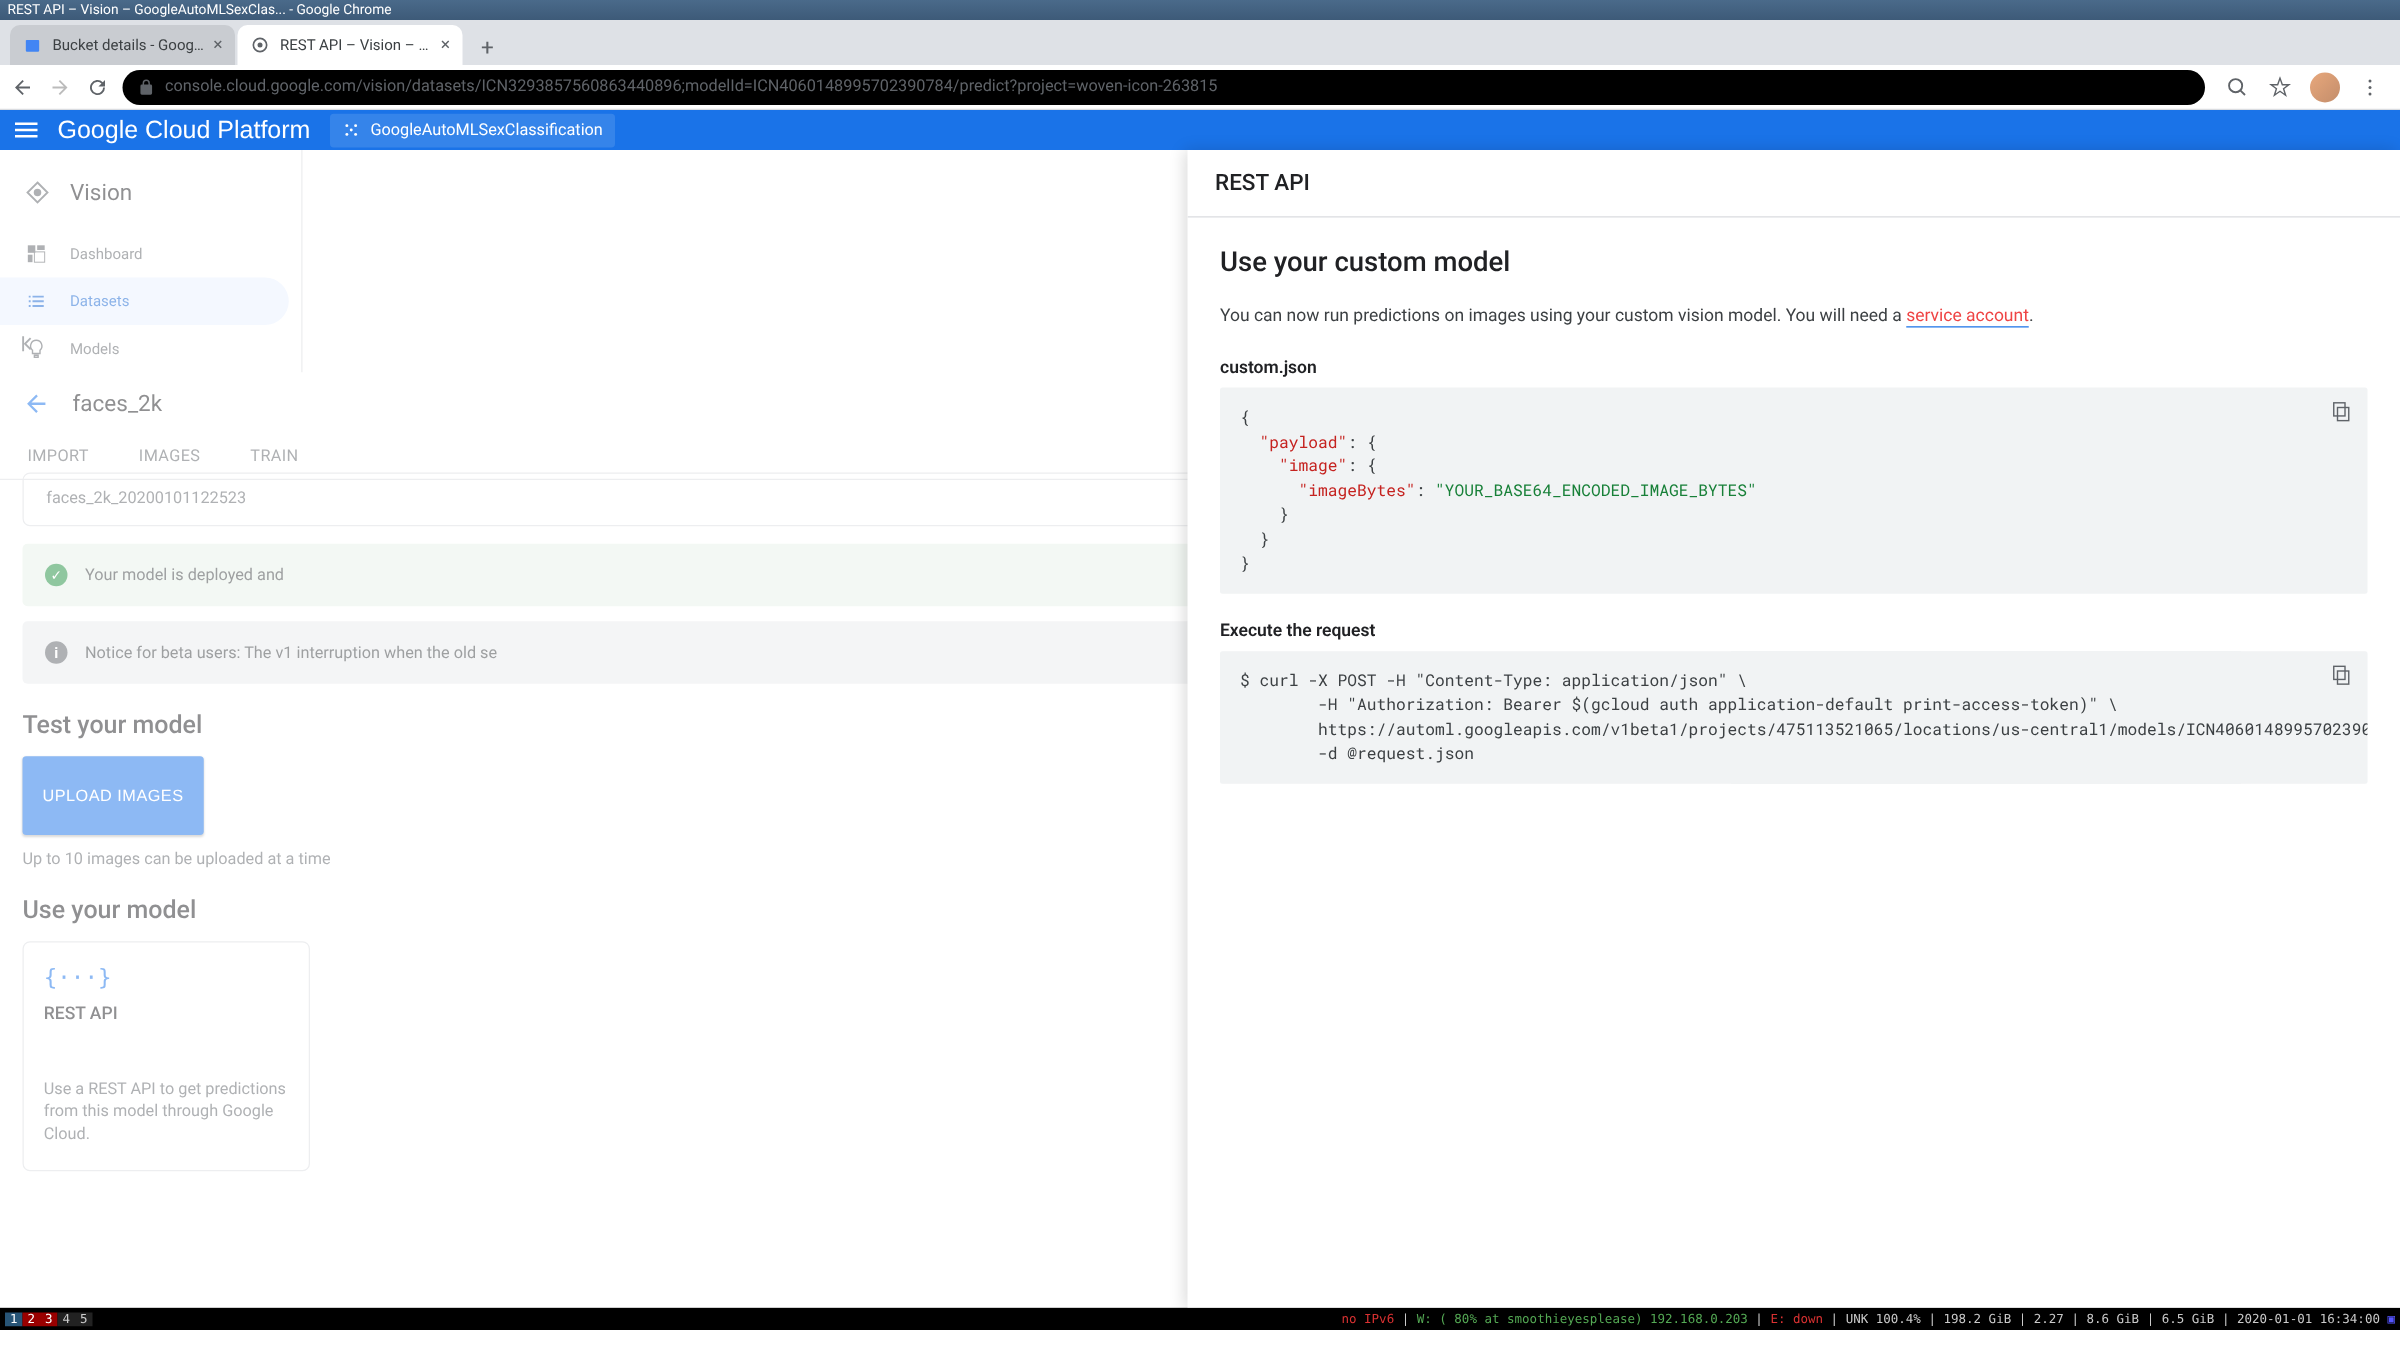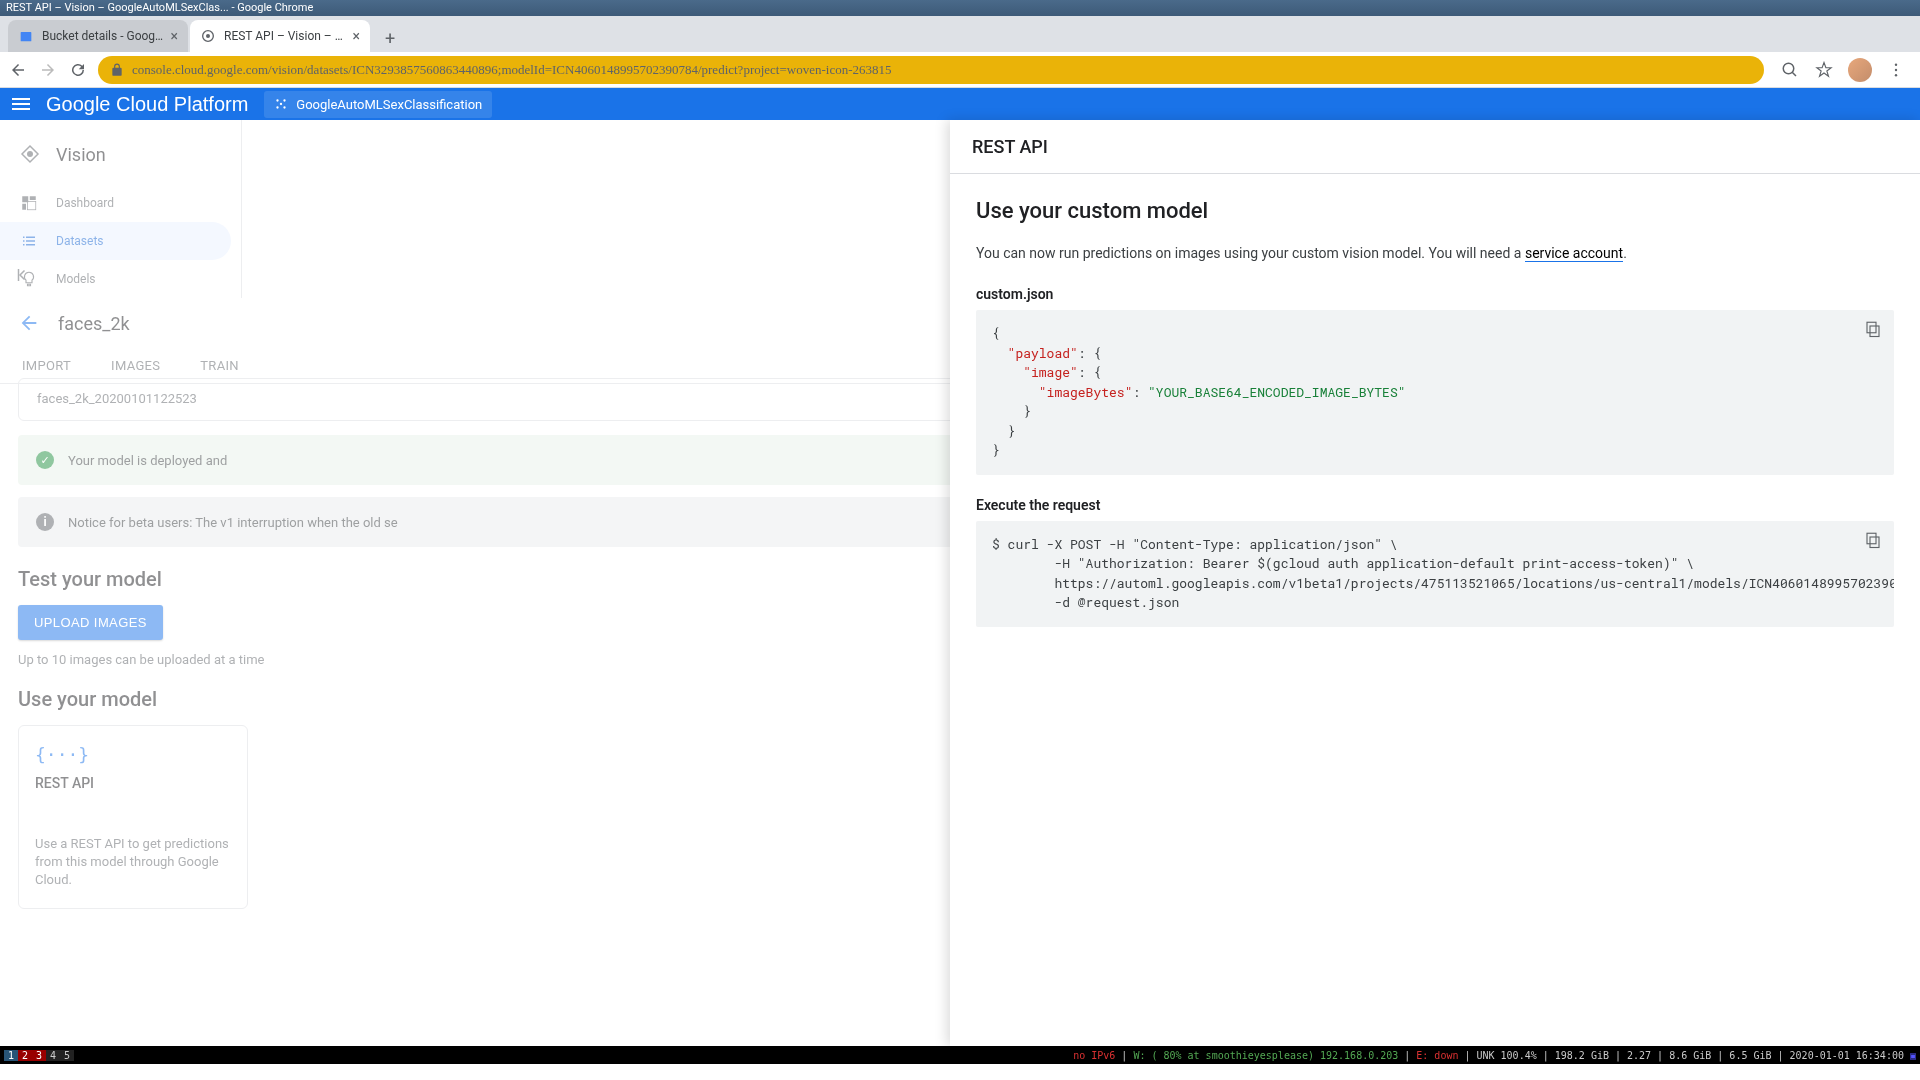--- a/index.html
+++ b/index.html
@@ -14,21 +14,21 @@
 .tab.inactive { background: #c9ccd1; }
 .tab .favicon { width: 16px; height: 16px; margin-right: 8px; flex-shrink: 0; }
 .tab .title { flex: 1; overflow: hidden; white-space: nowrap; text-overflow: ellipsis; }
 .tab .x { color: #5f6368; font-size: 14px; margin-left: 6px; }
 .newtab { width: 28px; height: 28px; display:flex; align-items:center; justify-content:center; color:#5f6368; font-size:18px; margin-left:4px; }
 
 
 .urlbar-row { background: #fff; height: 36px; display: flex; align-items: center; padding: 0 8px; border-bottom: 1px solid #dadce0; gap: 10px; }
 .nav-icon { width: 20px; height: 20px; display:flex; align-items:center; justify-content:center; color: #5f6368; }
 .nav-icon.disabled { color: #bbb; }
-.urlbox { flex: 1; background: #eab308; border-radius: 14px; height: 28px; display:flex; align-items:center; padding: 0 12px; font-size: 13px; color:#5f6368; gap: 8px; font-family: Liberation Serif, serif; }
+.urlbox { flex: 1; background: #000000; border-radius: 14px; height: 28px; display:flex; align-items:center; padding: 0 12px; font-size: 13px; color:#5f6368; gap: 8px; }
 .toolbar-icons { display:flex; align-items:center; gap: 14px; padding: 0 6px; }
 .avatar { width:24px; height:24px; border-radius:50%; background: linear-gradient(135deg,#e8a87c,#c38d6b); }
 
 
 .gcp-header { background: #1a73e8; color: #fff; height: 32px; display:flex; align-items:center; padding: 0 12px; gap: 16px; font-size: 18px; position: relative; z-index: 5; }
 .gcp-logo { font-family: 'Product Sans', Arial, sans-serif; font-size: 20px; }
 .project-sel { background: rgba(255,255,255,0.12); border-radius: 3px; padding: 6px 10px; font-size: 13px; display:flex; align-items:center; gap:8px; }
 .hamburger { display:flex; flex-direction:column; gap:3px; }
 .hamburger div { width:18px; height:2px; background:#fff; }
 
@@ -48,36 +48,36 @@
 .tabs div { padding: 10px 2px; }
 
 .content { padding: 0 18px; }
 .modelline { padding: 12px 18px 14px; border:1px solid #dadce0; border-radius:6px; margin-top: -6px; margin-bottom: 14px; font-size:13px; color:#5f6368; }
 .banner { background:#e6f4ea55; background:#eaf3eb; background:#e7f1e8; display:flex; align-items:center; gap:14px; padding: 16px 18px; border-radius:4px; font-size:13px; color:#3c4043; margin-bottom:12px; }
 .banner.info { background:#e8eaed; }
 .circle-check { width:18px; height:18px; border-radius:50%; background:#1e8e3e; display:flex; align-items:center; justify-content:center; color:#fff; font-size:11px; }
 .circle-info { width:18px; height:18px; border-radius:50%; background:#5f6368; color:#fff; display:flex; align-items:center; justify-content:center; font-size:12px; font-weight:bold; }
 
 h2.sec { font-size:20px; font-weight:500; margin: 20px 0 14px; }
-.upload-btn { background:#1a73e8; color:#fff; border:none; padding: 10px 16px; font-size:13px; border-radius:3px; letter-spacing:.4px; box-shadow: 0 1px 2px rgba(0,0,0,.3); }
+.upload-btn { background:#1a73e8; color:#fff; border:none; padding: 24px 16px; font-size:13px; border-radius:3px; letter-spacing:.4px; box-shadow: 0 1px 2px rgba(0,0,0,.3); }
 .hint { color:#5f6368; font-size:13px; margin-top: 12px; }
 
 .card { border:1px solid #dadce0; border-radius:6px; padding: 18px 16px; width: 230px; margin-top: 14px; }
 .card h3 { font-size:14px; font-weight:500; margin: 10px 0; }
 .card p { font-size:13px; color:#5f6368; line-height:1.4;margin-top:44px; }
 .brace { font-family: monospace; font-size:18px; color:#1a73e8; }
 
 
 .scrim { position:absolute; inset:0; background:rgba(255,255,255,0.5); z-index: 20; }
 .drawer { position:absolute; top:0; right:0; bottom:0; width: 970px; background:#fff; z-index:30; box-shadow: -3px 0 12px rgba(0,0,0,.15); padding: 0; overflow:auto; }
 .drawer-title { font-size:18px; font-weight:500; padding: 16px 22px; border-bottom:1px solid #dadce0; }
 .drawer-body { padding: 24px 26px; }
 .drawer-body h2 { font-size:22px; font-weight:500; margin-bottom: 20px; }
 .drawer-body p { font-size:14px; color:#3c4043; line-height:1.5; }
-.drawer-body a { color:#000000; text-decoration:none; border-bottom:1px solid #1a73e8; }
+.drawer-body a { color:#ef4444; text-decoration:none; border-bottom:1px solid #1a73e8; }
 .sublabel { font-size:14px; font-weight:600; margin: 22px 0 8px; }
 .codebox { background:#f1f3f4; padding: 14px 16px; font-family: 'Roboto Mono', Consolas, monospace; font-size:13px; border-radius:2px; position:relative; white-space:pre; line-height:1.5; color:#3c4043; overflow:auto; }
 .codebox .k { color:#c5221f; }
 .codebox .s { color:#188038; }
 .copy-icon { position:absolute; top:10px; right:12px; color:#5f6368; }
 
 
 .taskbar { height: 18px; background:#000; color:#ccc; font-family:monospace; font-size:10px; display:flex; align-items:center; padding:0 4px; justify-content:space-between; }
 .ws { display:flex; gap:0px; }
 .ws span { display:inline-block; width:14px; text-align:center; background:#222; }

